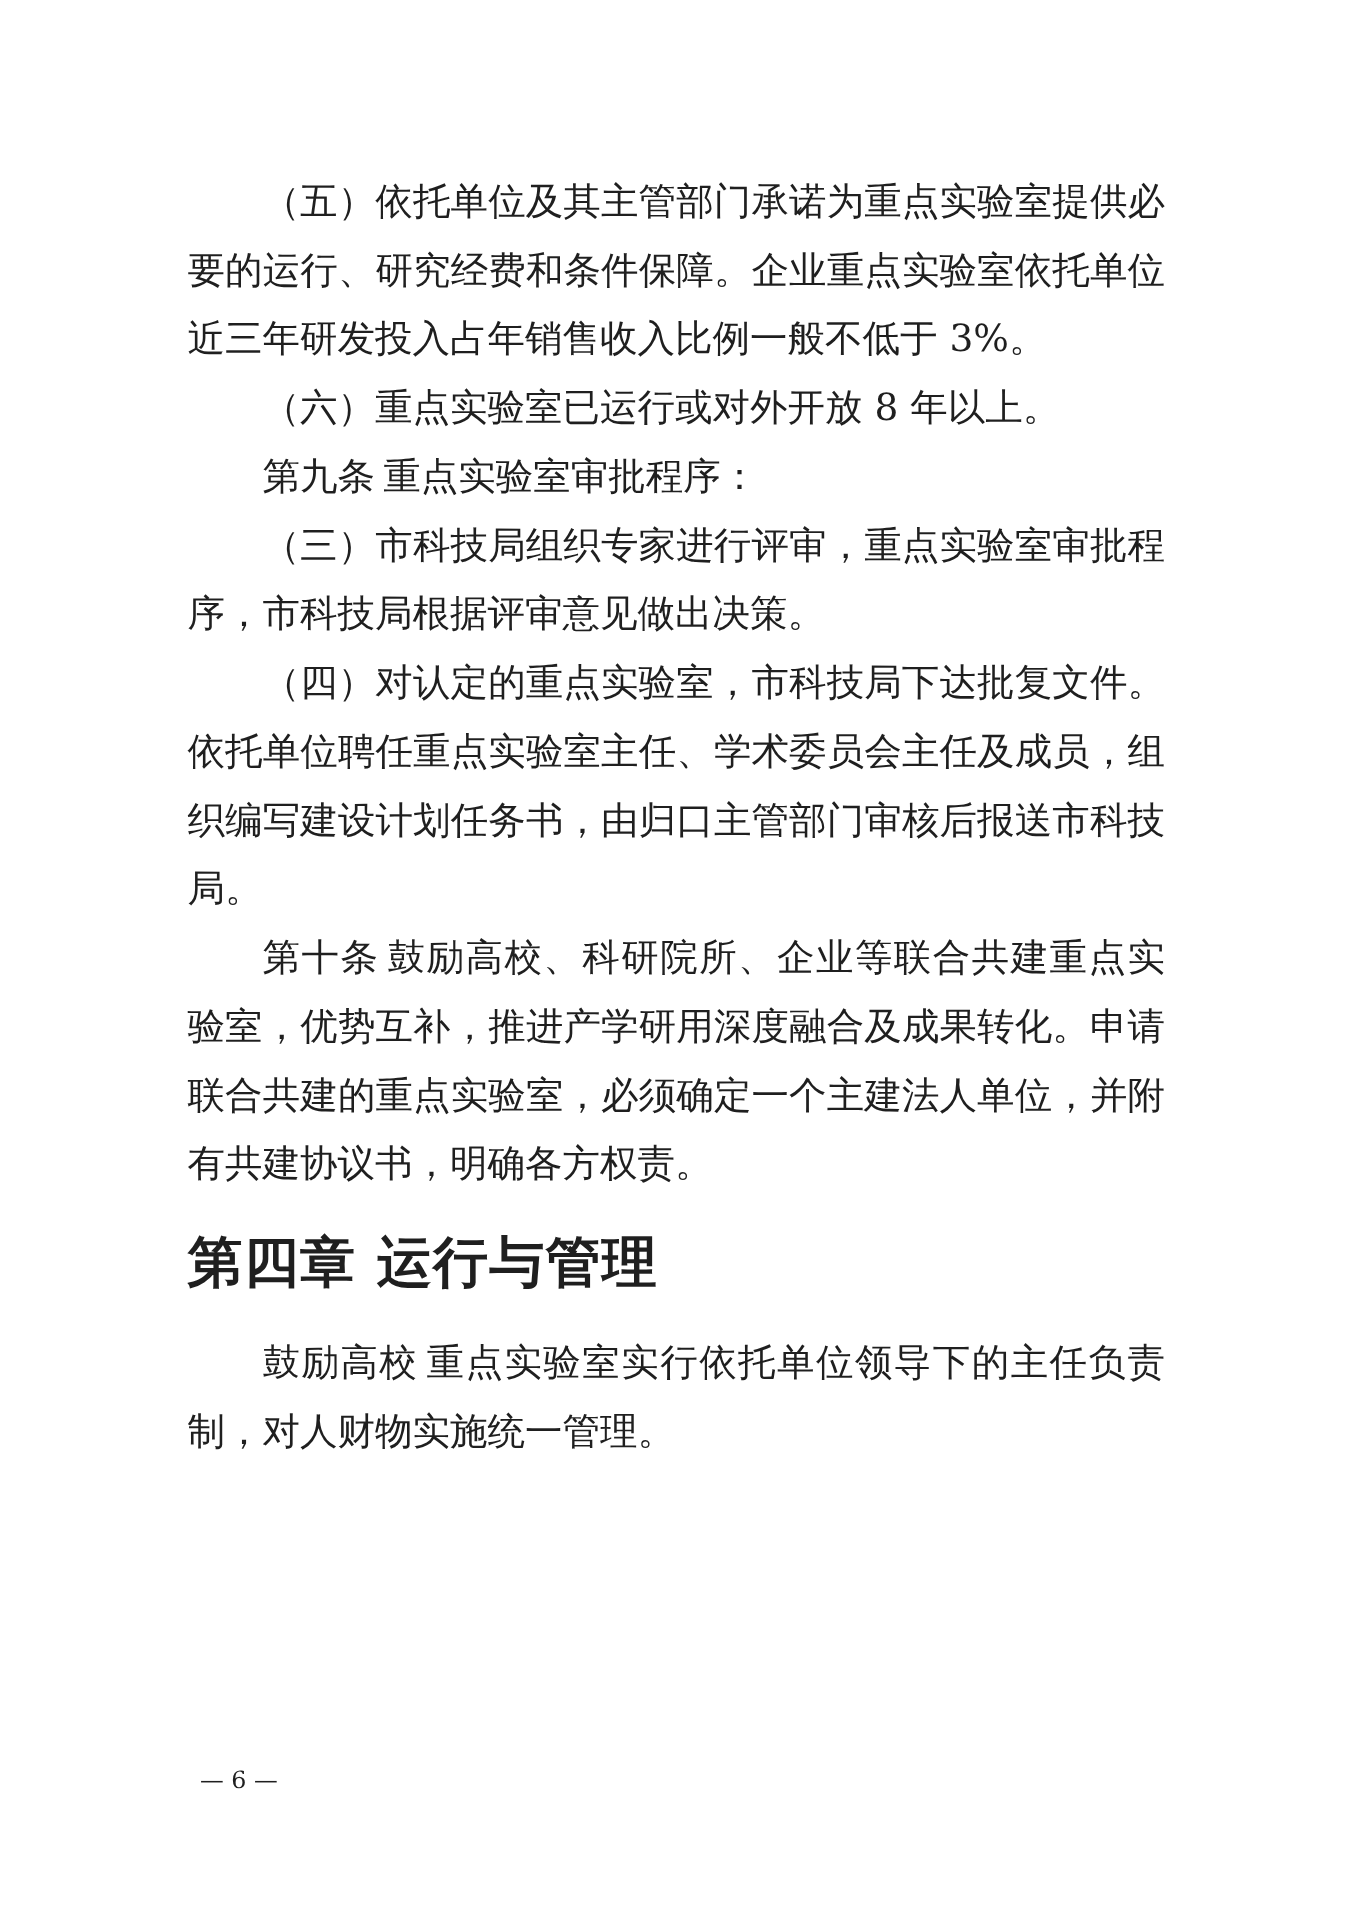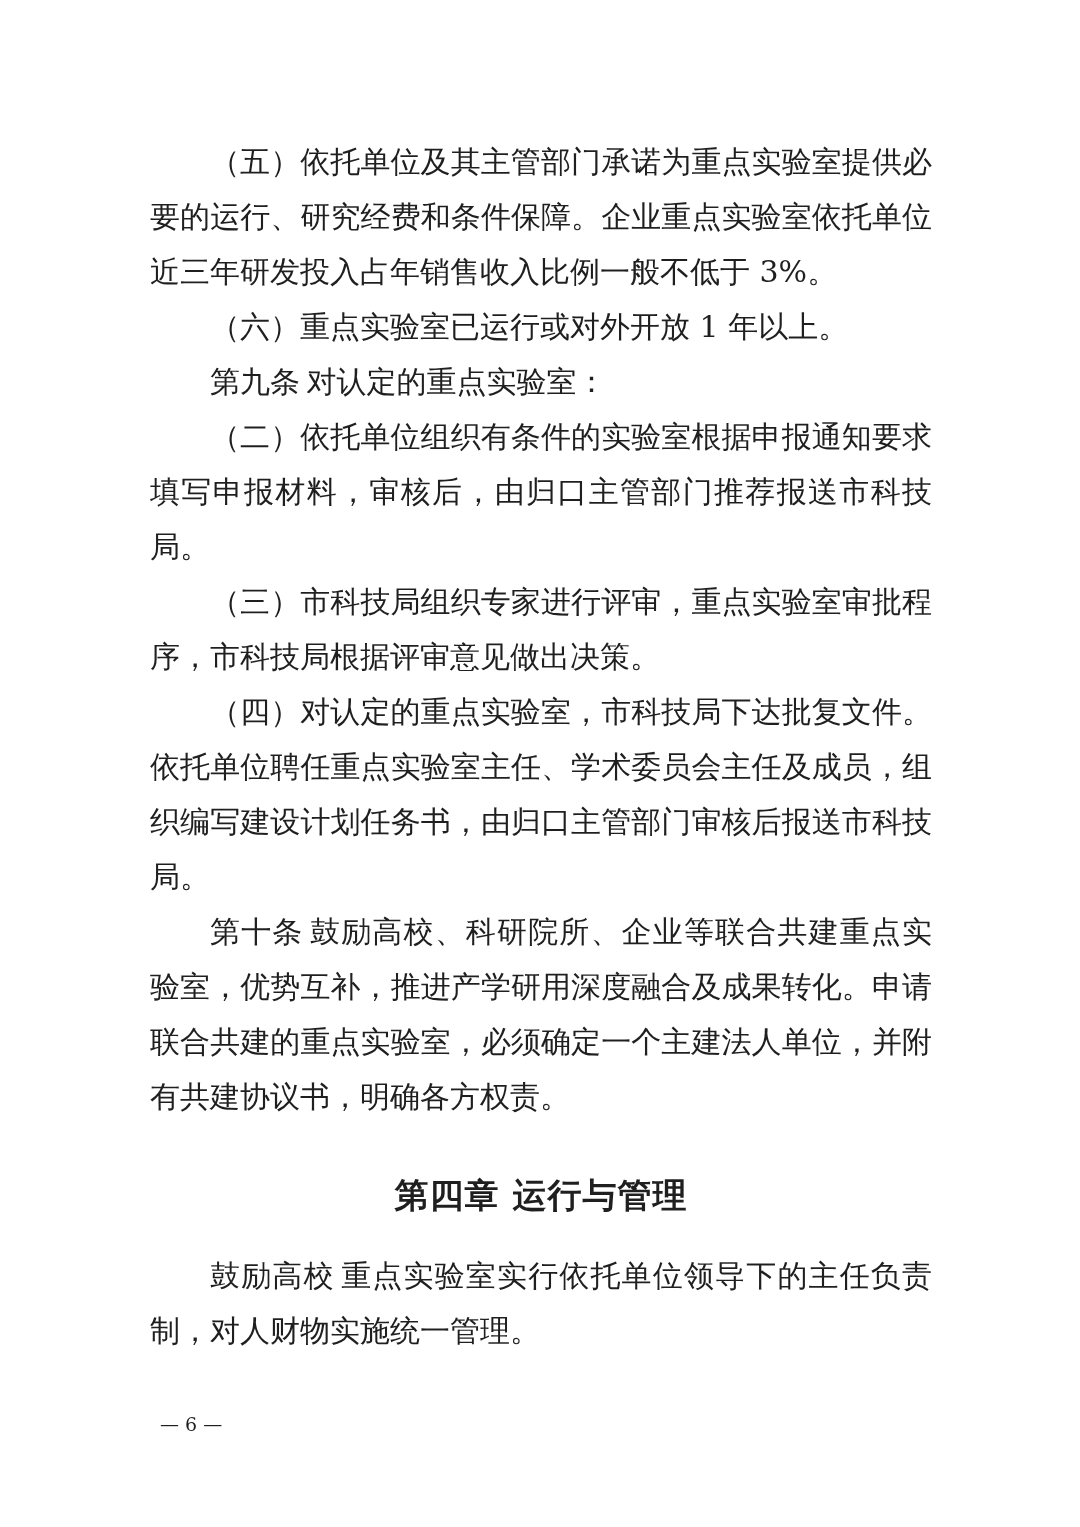--- a/index.html
+++ b/index.html
@@ -38,24 +38,23 @@
     margin: 0;
   }
   .lead {
     font-weight: normal;
     font-family: "DejaVu Sans", "Liberation Sans", sans-serif;
     margin-right: 0.22em;
   }
   h2.chapter {
     font-family: "DejaVu Sans", "Liberation Sans", sans-serif;
     font-weight: bold;
-    font-size: 34px;
+    font-size: 44px;
     line-height: 55px;
-    text-align: center;
-    margin-top: 44px;
+    margin-top: 24px;
     margin-bottom: 25px;
     letter-spacing: 1px;
   }
   .page-number {
     position: absolute;
     left: 160px;
     top: 1412px;
     font-size: 19px;
     line-height: 24px;
     color: var(--text-color);
@@ -65,26 +64,25 @@
 </style>
 </head>
 <body>
 
 <div class="page">
 
   <div class="text-block">
 
     <p class="para"><span>（五）依托单位及其主管部门承诺为重点实验室提供必要的运行、研究经费和条件保障。企业重点实验室依托单位近三年研发投入占年销售收入比例一般不低于 3%。</span></p>
 
-    <p class="para"><span>（六）重点实验室已运行或对外开放 1 年以上。</span></p>
+    <p class="para"><span>（六）重点实验室已运行或对外开放 8 年以上。</span></p>
 
-    <p class="para"><span class="lead">第九条</span><span>对认定的重点实验室：</span></p>
+    <p class="para"><span class="lead">第九条</span><span>重点实验室审批程序：</span></p>
 
 
-    <p class="para"><span>（二）依托单位组织有条件的实验室根据申报通知要求填写申报材料，审核后，由归口主管部门推荐报送市科技局。</span></p>
 
     <p class="para"><span>（三）市科技局组织专家进行评审，重点实验室审批程序，市科技局根据评审意见做出决策。</span></p>
 
     <p class="para"><span>（四）对认定的重点实验室，市科技局下达批复文件。依托单位聘任重点实验室主任、学术委员会主任及成员，组织编写建设计划任务书，由归口主管部门审核后报送市科技局。</span></p>
 
     <p class="para"><span class="lead">第十条</span><span>鼓励高校、科研院所、企业等联合共建重点实验室，优势互补，推进产学研用深度融合及成果转化。申请联合共建的重点实验室，必须确定一个主建法人单位，并附有共建协议书，明确各方权责。</span></p>
 
     <h2 class="chapter">第四章 运行与管理</h2>
 
     <p class="para"><span class="lead">鼓励高校</span><span>重点实验室实行依托单位领导下的主任负责制，对人财物实施统一管理。</span></p>

